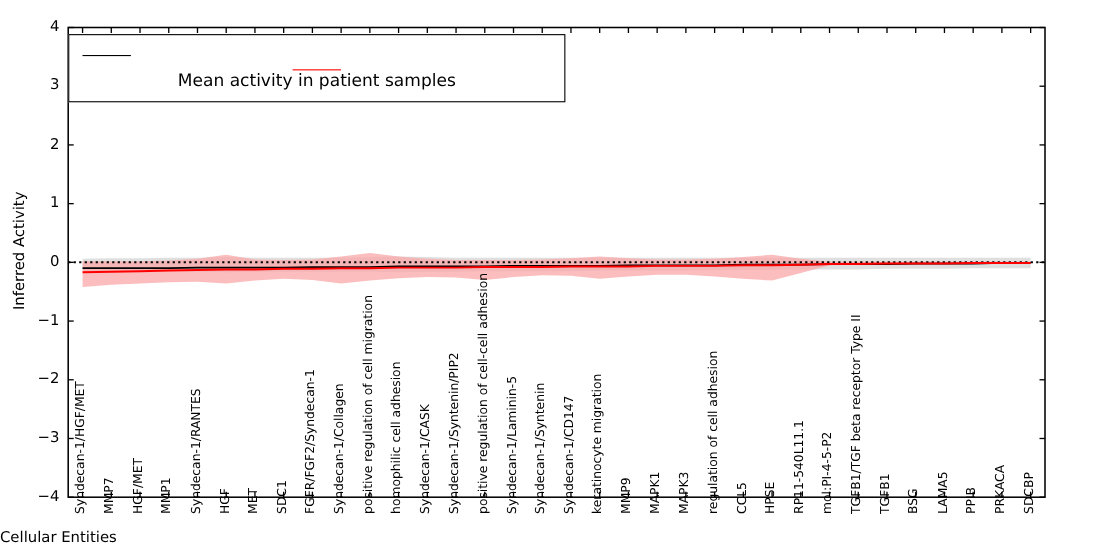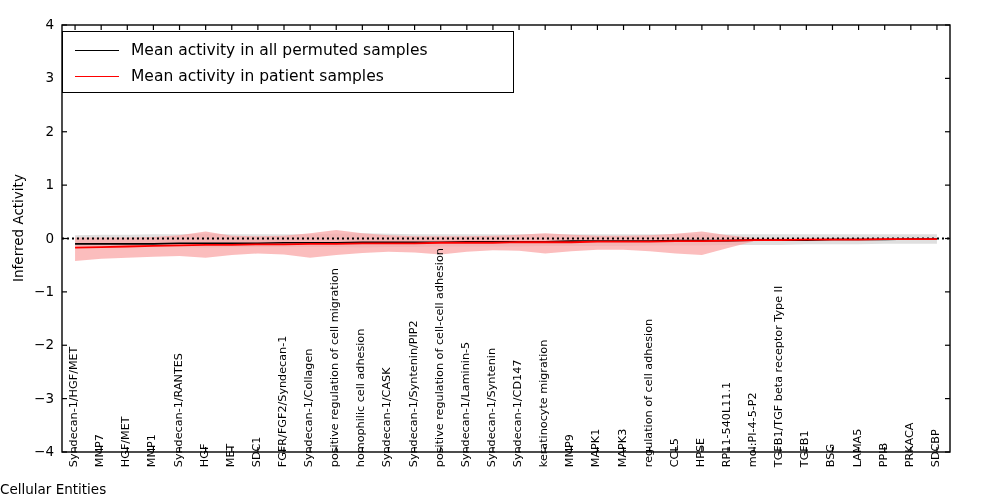--- a/index.html
+++ b/index.html
@@ -82,21 +82,21 @@
   }
   .legend-row {
     position: absolute;
     left: 0;
     width: 100%;
     height: 26px;
     display: flex;
     align-items: center;
   }
   .legend-row.r0 { top: 5px; }
-  .legend-row.r1 { top: 31px; }
+  .legend-row.r1 { top: 31px; flex-direction: column; }
   .legend-swatch {
     display: inline-block;
     width: 44px;
     height: 0px;
     margin-left: 12px;
     margin-right: 12px;
     border-top-width: 1.6px;
     border-top-style: solid;
   }
   .legend-label {
@@ -255,21 +255,20 @@
       <div class="xtick-label" style="left: 836.471px; top: 456px;">BSG</div>
       <div class="xtick-label" style="left: 862.588px; top: 456px;">LAMA5</div>
       <div class="xtick-label" style="left: 888.706px; top: 456px;">PPIB</div>
       <div class="xtick-label" style="left: 914.824px; top: 456px;">PRKACA</div>
       <div class="xtick-label" style="left: 940.941px; top: 456px;">SDCBP</div>
     </div>
 
   <div class="legend-box">
     <div class="legend-row r0">
       <span class="legend-swatch" style="border-top-color:#000000;"></span>
-      <span class="legend-label">Mean activity in all permuted samples</span>
     </div>
     <div class="legend-row r1">
       <span class="legend-swatch" style="border-top-color:#ff0000;"></span>
       <span class="legend-label">Mean activity in patient samples</span>
     </div>
   </div>
 
 </div>
 
 </body></html>

